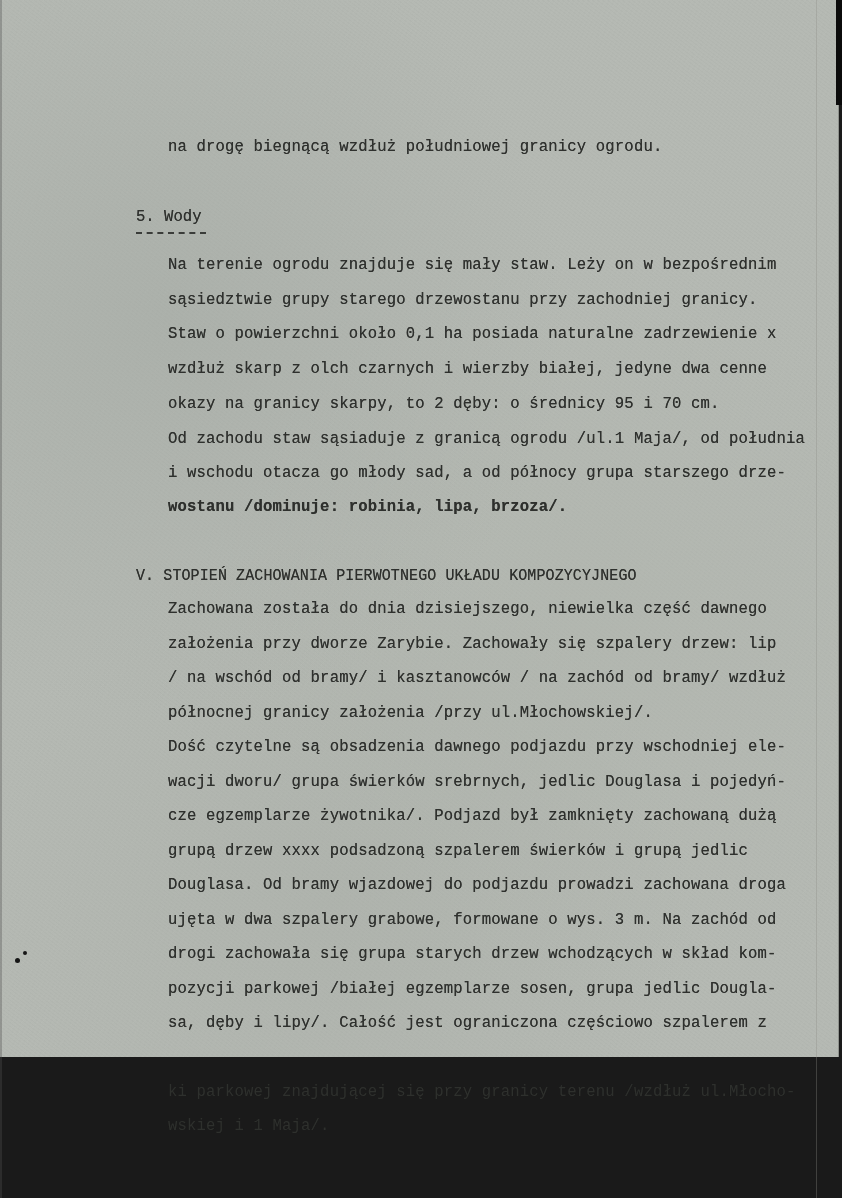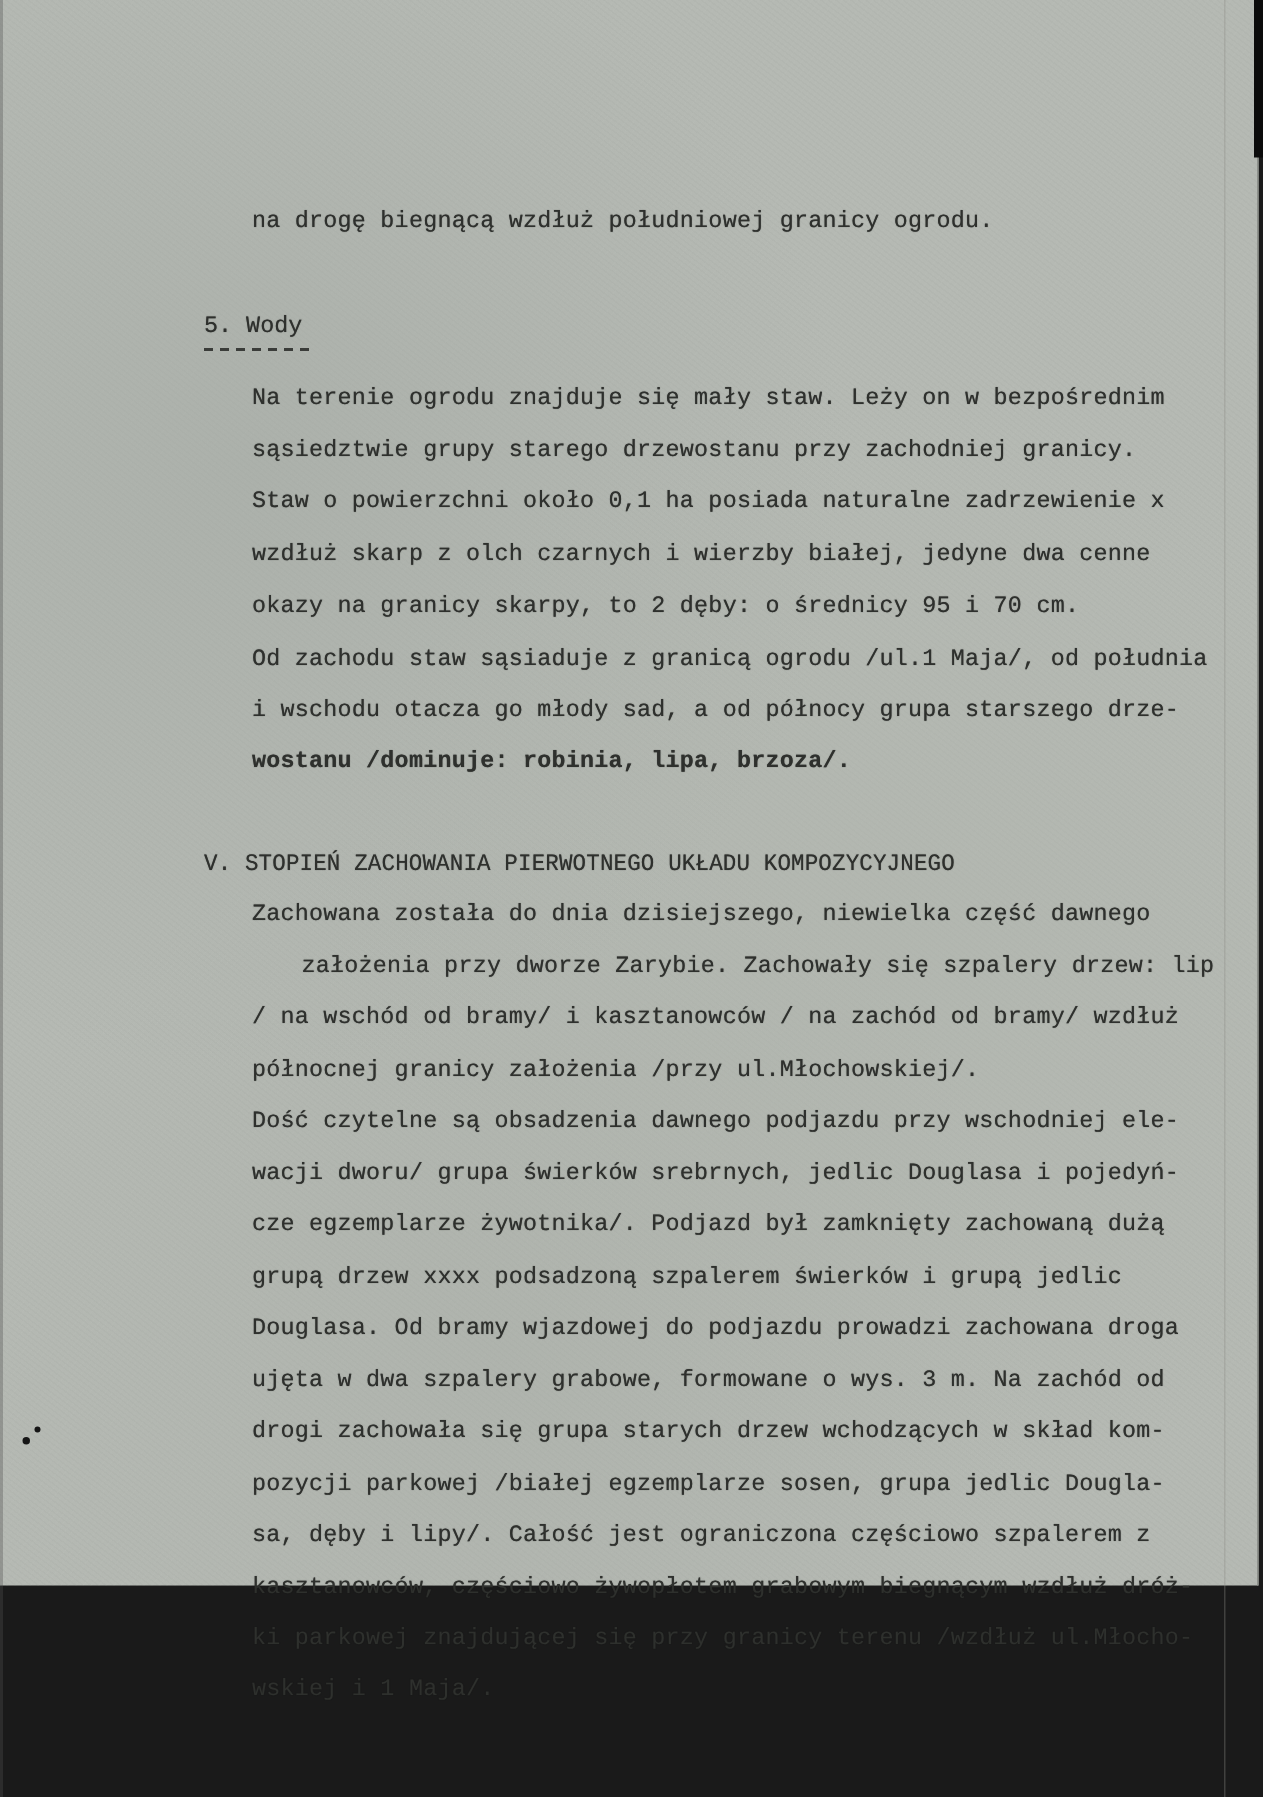--- a/index.html
+++ b/index.html
@@ -114,32 +114,31 @@
   <div class="typed" style="left:168px; top:327px;">Staw o powierzchni około 0,1 ha posiada naturalne zadrzewienie x</div>
   <div class="typed" style="left:168px; top:362px;">wzdłuż skarp z olch czarnych i wierzby białej, jedyne dwa cenne</div>
   <div class="typed" style="left:168px; top:397px;">okazy na granicy skarpy, to 2 dęby: o średnicy 95 i 70 cm.</div>
   <div class="typed" style="left:168px; top:432px;">Od zachodu staw sąsiaduje z granicą ogrodu /ul.1 Maja/, od południa</div>
   <div class="typed" style="left:168px; top:466px;">i wschodu otacza go młody sad, a od północy grupa starszego drze-</div>
   <div class="typed" style="left:168px; top:500px;font-weight:bold;">wostanu /dominuje: robinia, lipa, brzoza/.</div>
 
   <div class="section-title" style="left:136px; top:569px;">V. STOPIEŃ ZACHOWANIA PIERWOTNEGO UKŁADU KOMPOZYCYJNEGO</div>
 
   <div class="typed" style="left:168px; top:602px;">Zachowana została do dnia dzisiejszego, niewielka część dawnego</div>
-  <div class="typed" style="left:168px; top:637px;margin-left:33px;">założenia przy dworze Zarybie. Zachowały się szpalery drzew: lip</div>
+  <div class="typed" style="left:168px; top:637px;">założenia przy dworze Zarybie. Zachowały się szpalery drzew: lip</div>
   <div class="typed" style="left:168px; top:671px;">/ na wschód od bramy/ i kasztanowców / na zachód od bramy/ wzdłuż</div>
   <div class="typed" style="left:168px; top:706px;">północnej granicy założenia /przy ul.Młochowskiej/.</div>
   <div class="typed" style="left:168px; top:740px;">Dość czytelne są obsadzenia dawnego podjazdu przy wschodniej ele-</div>
   <div class="typed" style="left:168px; top:775px;">wacji dworu/ grupa świerków srebrnych, jedlic Douglasa i pojedyń-</div>
   <div class="typed" style="left:168px; top:809px;">cze egzemplarze żywotnika/. Podjazd był zamknięty zachowaną dużą</div>
   <div class="typed" style="left:168px; top:844px;">grupą drzew xxxx podsadzoną szpalerem świerków i grupą jedlic</div>
   <div class="typed" style="left:168px; top:878px;">Douglasa. Od bramy wjazdowej do podjazdu prowadzi zachowana droga</div>
   <div class="typed" style="left:168px; top:913px;">ujęta w dwa szpalery grabowe, formowane o wys. 3 m. Na zachód od</div>
   <div class="typed" style="left:168px; top:947px;">drogi zachowała się grupa starych drzew wchodzących w skład kom-</div>
   <div class="typed" style="left:168px; top:982px;">pozycji parkowej /białej egzemplarze sosen, grupa jedlic Dougla-</div>
   <div class="typed" style="left:168px; top:1016px;">sa, dęby i lipy/. Całość jest ograniczona częściowo szpalerem z</div>
-  <div class="typed" style="left:168px; top:1051px;">kasztanowców, częściowo żywopłotem grabowym biegnącym wzdłuż dróż-</div>
   <div class="typed" style="left:168px; top:1085px;">ki parkowej znajdującej się przy granicy terenu /wzdłuż ul.Młocho-</div>
   <div class="typed" style="left:168px; top:1119px;">wskiej i 1 Maja/.</div>
 
   <div class="punch-dot" style="left:15px; top:958px; width:5px; height:5px;"></div>
   <div class="punch-dot" style="left:23px; top:951px; width:4px; height:4px;"></div>
 </div>
 <div class="page-edge"></div>
 
 </body></html>

